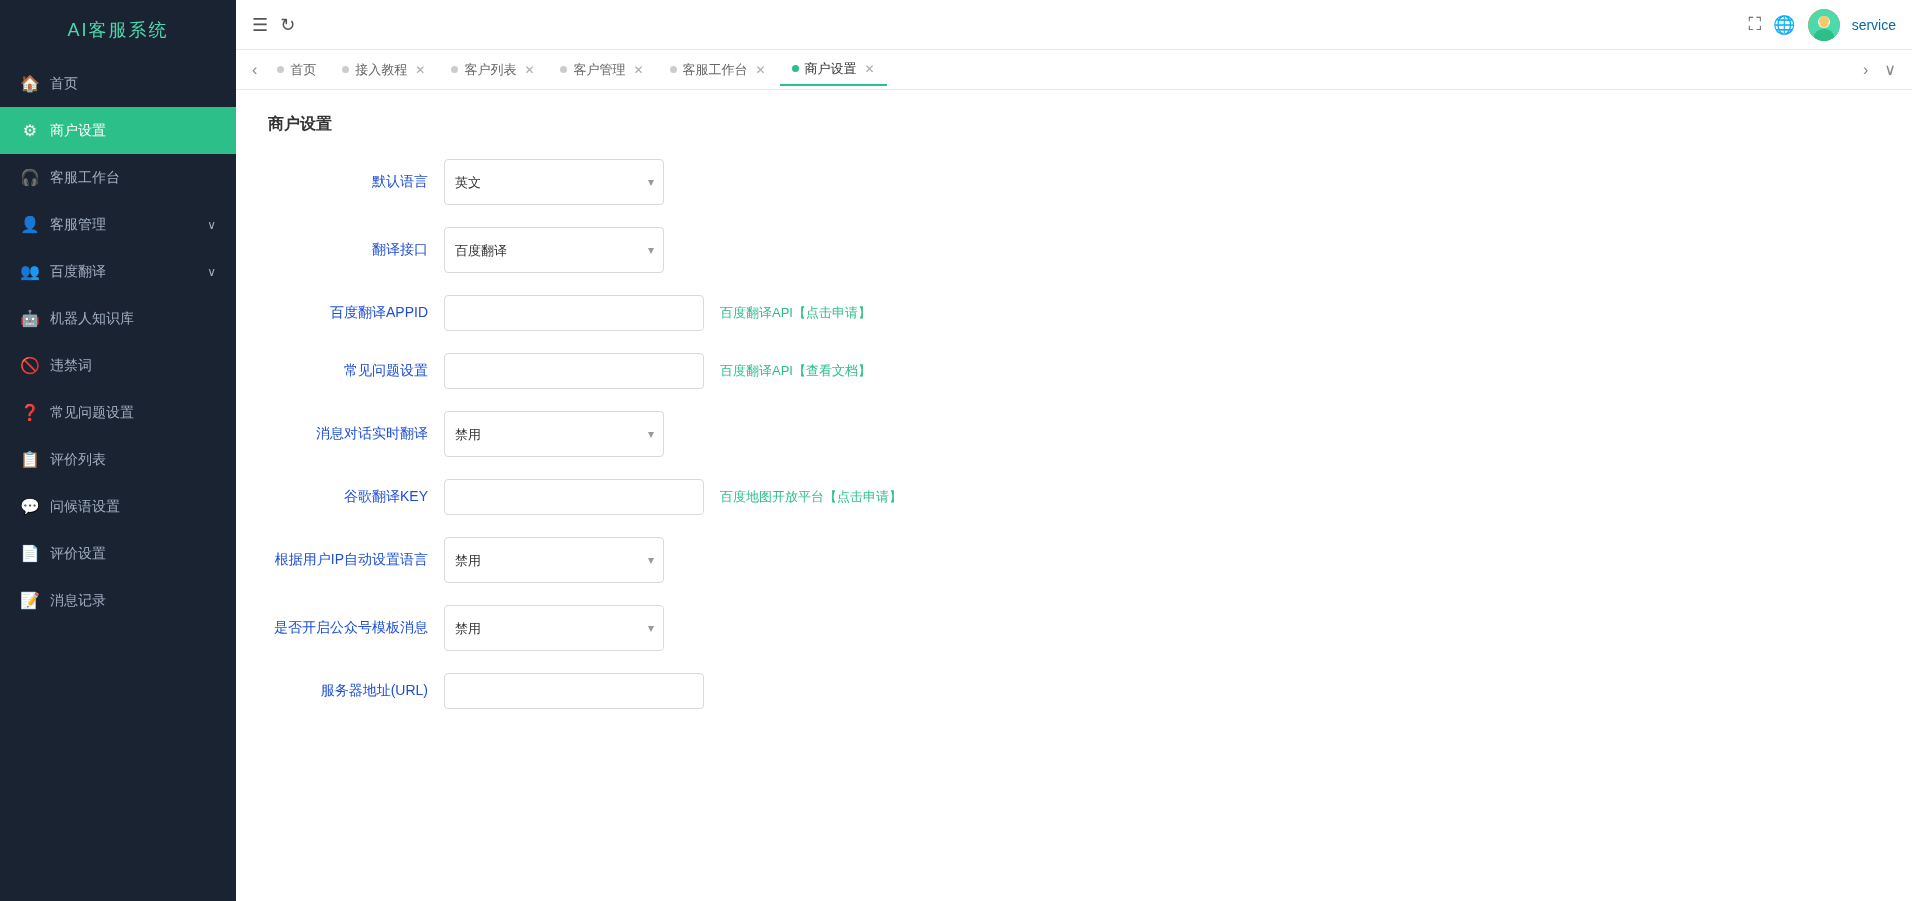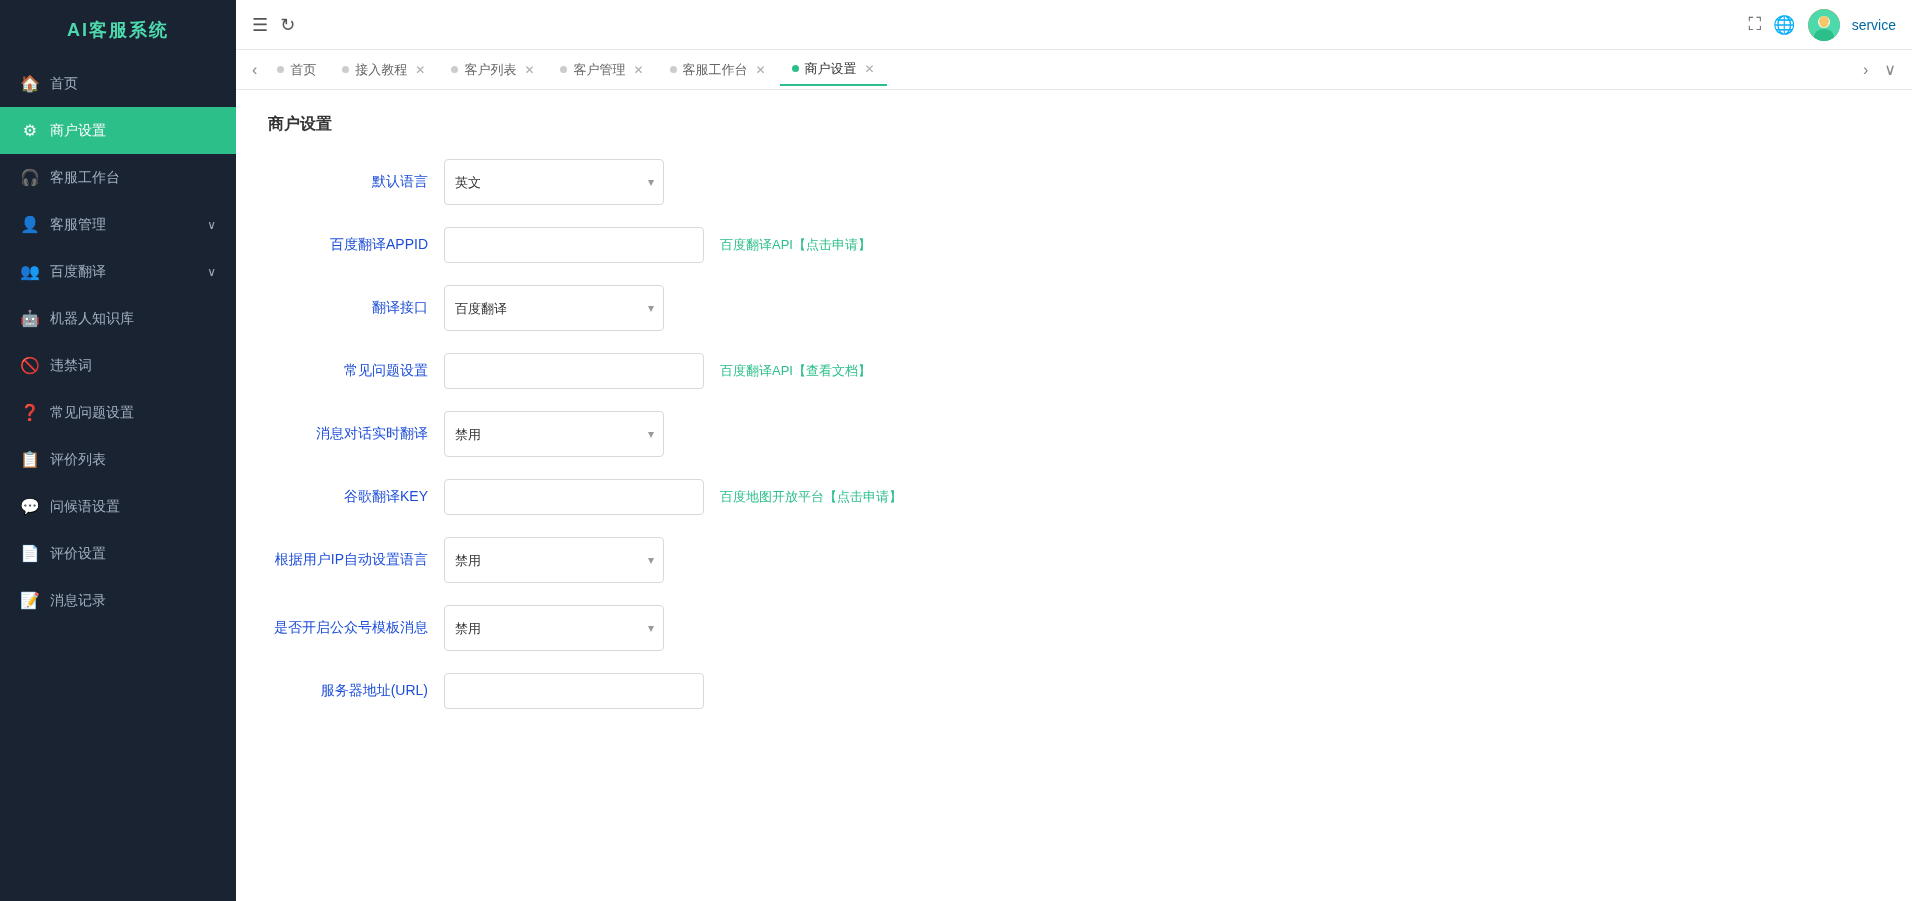--- a/index.html
+++ b/index.html
@@ -12,21 +12,21 @@
       background: #1a2332;
       color: #fff;
       display: flex;
       flex-direction: column;
       height: 100vh;
       overflow-y: auto;
     }
     #sidebar-logo {
       padding: 18px 20px;
       font-size: 18px;
-      font-weight: bold;
+      font-weight: normal;
       color: #4dd9ac;
       text-align: center;
       letter-spacing: 2px;
     }
     .sidebar-item {
       display: flex;
       align-items: center;
       padding: 14px 20px;
       color: #a0aec0;
       cursor: pointer;
@@ -299,29 +299,29 @@
   </div>
 
   <div id="content">
     <div id="page-title">商户设置</div>
     <div id="form-area">
         <div class="form-row">
           <div class="form-label">默认语言</div>
           <div class="form-control form-select-wrapper"><select class="form-select"><option value="英文">英文</option><option value="中文">中文</option><option value="日文">日文</option><option value="韩文">韩文</option></select></div>
         </div>
         <div class="form-row">
+          <div class="form-label">翻译接口</div>
+          <div class="form-control form-select-wrapper"><select class="form-select"><option value="百度翻译">百度翻译</option><option value="谷歌翻译">谷歌翻译</option></select></div>
+        </div>
+        <div class="form-row">
           <div class="form-label">百度翻译APPID</div>
           <input class="form-input" type="text" placeholder="" style="">
           <a class="form-link" href="#">百度翻译API【点击申请】</a>
         </div>
         <div class="form-row">
-          <div class="form-label">翻译接口</div>
-          <div class="form-control form-select-wrapper"><select class="form-select"><option value="百度翻译">百度翻译</option><option value="谷歌翻译">谷歌翻译</option></select></div>
-        </div>
-        <div class="form-row">
           <div class="form-label">常见问题设置</div>
           <input class="form-input" type="text" placeholder="" style="">
           <a class="form-link" href="#">百度翻译API【查看文档】</a>
         </div>
         <div class="form-row">
           <div class="form-label">消息对话实时翻译</div>
           <div class="form-control form-select-wrapper"><select class="form-select"><option value="禁用">禁用</option><option value="启用">启用</option></select></div>
         </div>
         <div class="form-row">
           <div class="form-label">谷歌翻译KEY</div>

